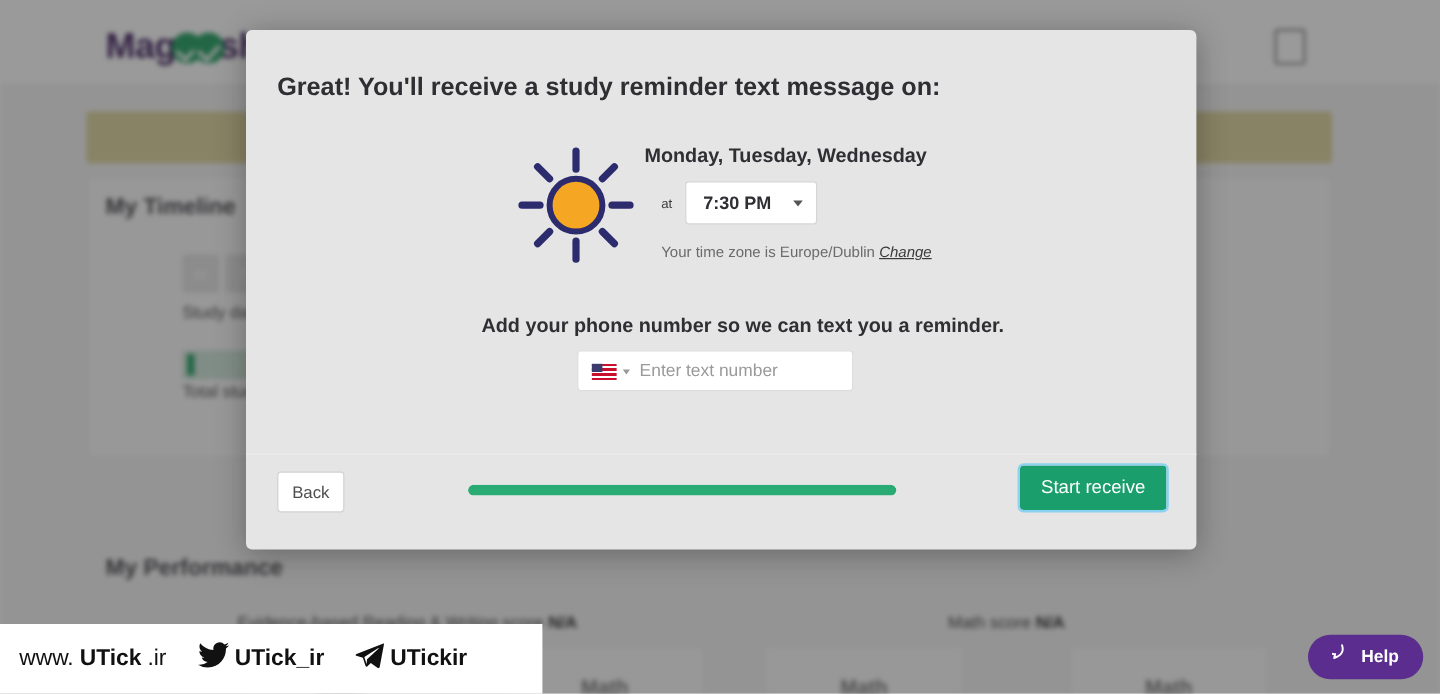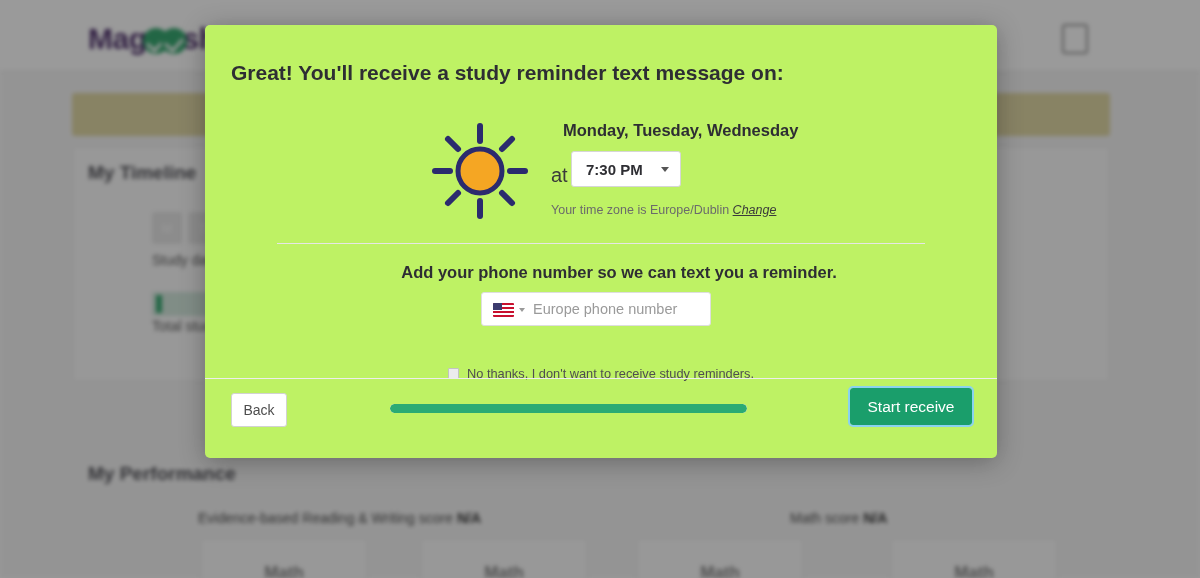--- a/index.html
+++ b/index.html
@@ -76,39 +76,39 @@
     background: #fbfbfb; border: 1px solid #e4e4e4; border-radius: 4px;
     color: #777; font-size: 17px; font-weight: bold;
     display: flex; align-items: center; justify-content: center;
   }
   .score-line { position: absolute; font-size: 14px; color: #3a3a3a; }
   .score-line b { color: #1d1d1d; }
 
   
   #modal {
     position: absolute; left: 205px; top: 25px; width: 792px; height: 433px;
-    background: #bef264; border-radius: 5px;
+    background: #e5e5e5; border-radius: 5px;
     box-shadow: 0 4px 26px rgba(0,0,0,0.30);
     z-index: 20;
   }
   .modal-title {
     position: absolute; left: 26px; top: 36px;
     font-size: 21px; font-weight: bold; color: #2e2e33;
   }
 
   
   .sun-wrap { position: absolute; left: 226px; top: 97px; width: 98px; height: 98px; }
 
   .sched-days {
-    position: absolute; left: 358px; top: 96px;
+    position: absolute; left: 332px; top: 96px;
     font-size: 16.5px; font-weight: bold; color: #2e2e33;
   }
   .at-label {
     position: absolute; left: 346px; top: 139px;
-    font-size: 20px; color: #3a3a3a;
+    font-size: 11px; color: #3a3a3a;
   }
   .time-select {
     position: absolute; left: 366px; top: 126px; width: 110px; height: 36px;
     border: 1px solid #d6d6d6; border-radius: 3px; background: #fff;
   }
   .time-select .val {
     position: absolute; left: 14px; top: 9px; font-size: 15px; font-weight: bold; color: #2e2e33;
   }
   .time-select .caret {
     position: absolute; right: 11px; top: 15px;
@@ -284,32 +284,59 @@
     <div class="divider"></div>
 
     <div class="phone-prompt">Add your phone number so we can text you a reminder.</div>
 
     <div class="phone-field">
       <span class="flag">
         <span class="stripes"></span>
           <span class="canton"></span>
       </span>
       <span class="flag-caret"></span>
-      <span class="phone-placeholder">Europe phone number</span>
-    </div>
-
-    <div class="optout">
-      <span class="cb"></span>
-      <span class="lbl">No thanks, I don't want to receive study reminders.</span>
-    </div>
+      <span class="phone-placeholder">Enter text number</span>
+    </div>
+
 
     <div class="modal-footer">
       <button class="back-btn">Back</button>
       <div class="progress-track">
         <div class="progress-fill" id="progress-fill" style="width: 100%;"></div>
       </div>
       <button class="start-btn">Start receive</button>
     </div>
   </div>
 
-
+  <div id="watermark">
+    <div class="wm-item">
+      <span class="pre">www.</span>
+        <span class="mid">UTick</span>
+        <span class="post">.ir</span>
+    </div>
+    <div class="wm-item">
+      <span>
+        <svg width="26" height="22" viewBox="0 0 24 20" aria-hidden="true">
+          <path fill="#111" d="M24 2.4c-.9.4-1.8.7-2.8.8 1-.6 1.8-1.6 2.2-2.7-1 .6-2 1-3.1 1.2A4.9 4.9 0 0 0 11.9 6c-4.1-.2-7.7-2.2-10.1-5.2-.4.7-.7 1.6-.7 2.5 0 1.7.9 3.2 2.2 4.1-.8 0-1.6-.2-2.2-.6v.1c0 2.4 1.7 4.4 3.9 4.8-.4.1-.8.2-1.3.2-.3 0-.6 0-.9-.1.6 2 2.5 3.4 4.6 3.4A9.9 9.9 0 0 1 0 17.3 14 14 0 0 0 7.5 19.5c9.1 0 14-7.5 14-14v-.6c1-.7 1.8-1.6 2.5-2.5z"></path>
+        </svg>
+      </span>
+      <span class="mid">UTick_ir</span>
+    </div>
+    <div class="wm-item">
+      <span>
+        <svg width="24" height="22" viewBox="0 0 24 22" aria-hidden="true">
+          <path fill="#111" d="M23.5 1.2 1.1 10.1c-1 .4-1 1.1-.2 1.3l5.5 1.7 2.1 6.5c.3.7.5 1 1 1 .4 0 .6-.2.9-.5l2.6-2.6 5.5 4c1 .6 1.7.3 2-1L23.9 2.2c.2-1-.3-1.5-1.1-1.1zM7.6 12.5 19 5.3c.5-.3 1-.2.6.2l-9.7 8.8-.4 4.1-1.9-5.9z"></path>
+        </svg>
+      </span>
+      <span class="mid">UTickir</span>
+    </div>
+  </div>
+
+  <div id="help-widget">
+    <span>
+      <svg width="17" height="17" viewBox="0 0 18 18" aria-hidden="true">
+        <path d="M9 1.6a7 7 0 1 0-6.2 6.95L1.9 12l3.3-1.5A7 7 0 0 0 9 1.6z" fill="none" stroke="#fff" stroke-width="1.7" stroke-linejoin="round"></path>
+      </svg>
+    </span>
+    <span>Help</span>
+  </div>
 
 </div>
 
 </body></html>

